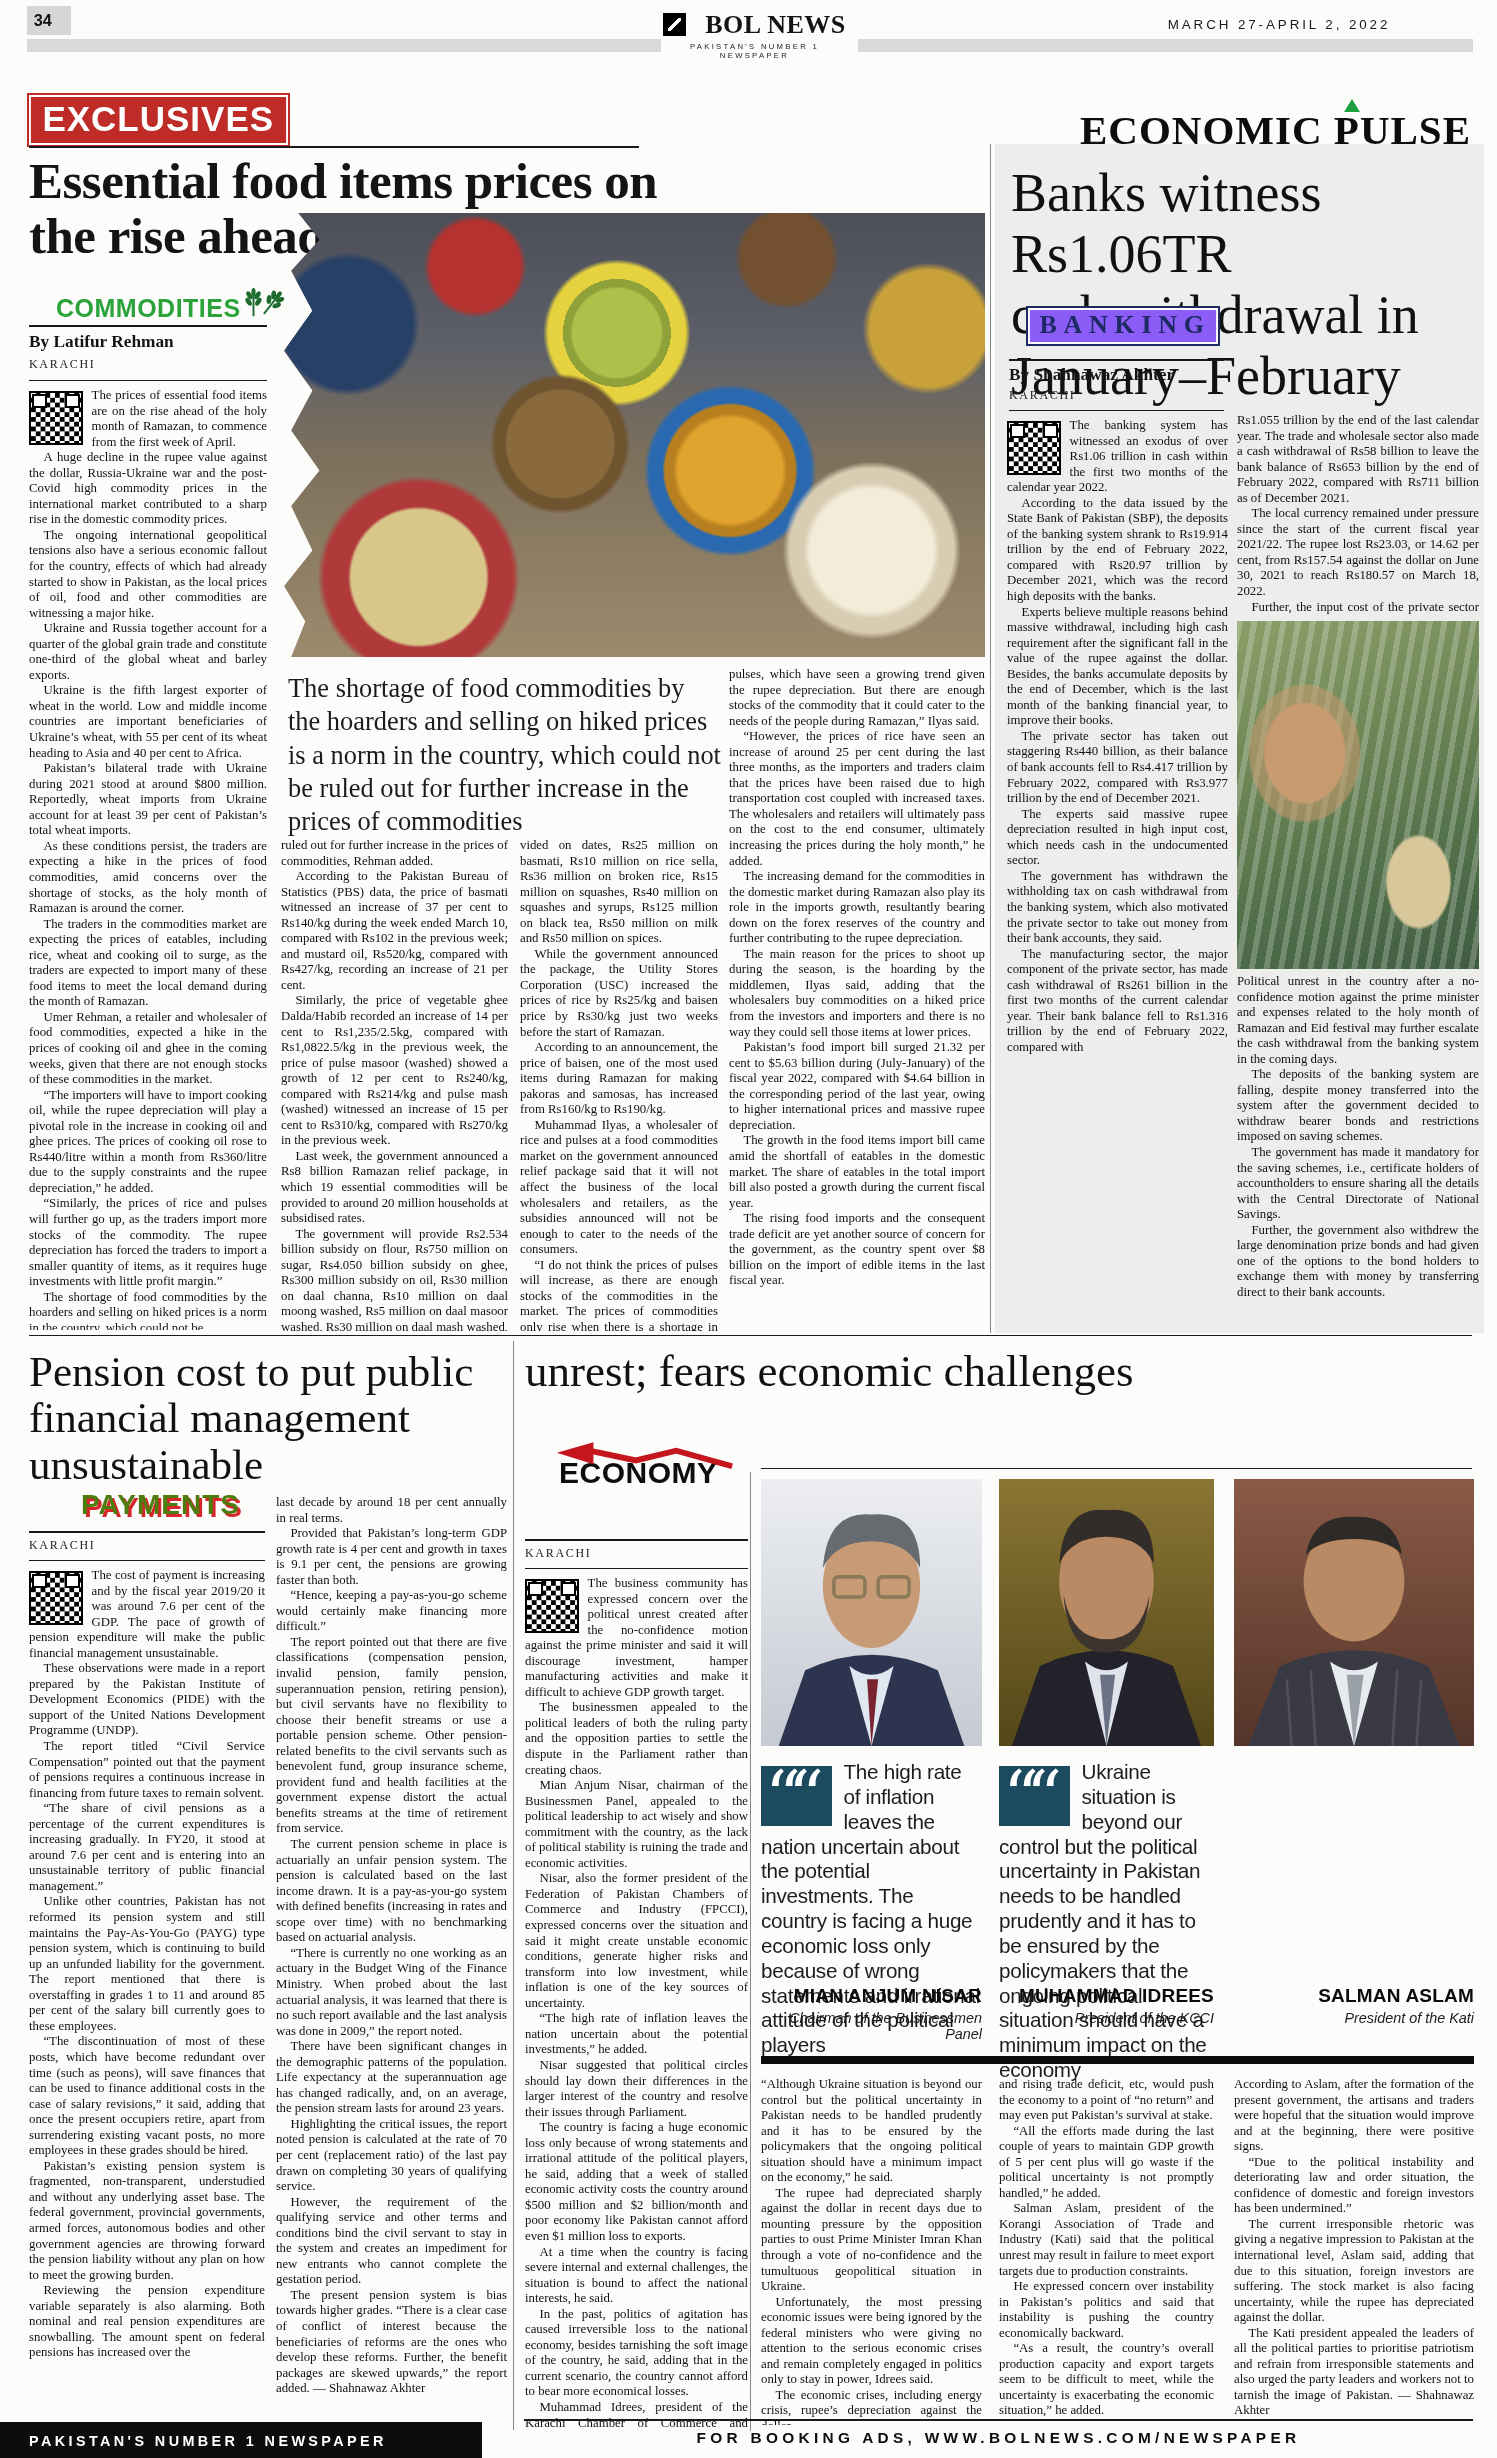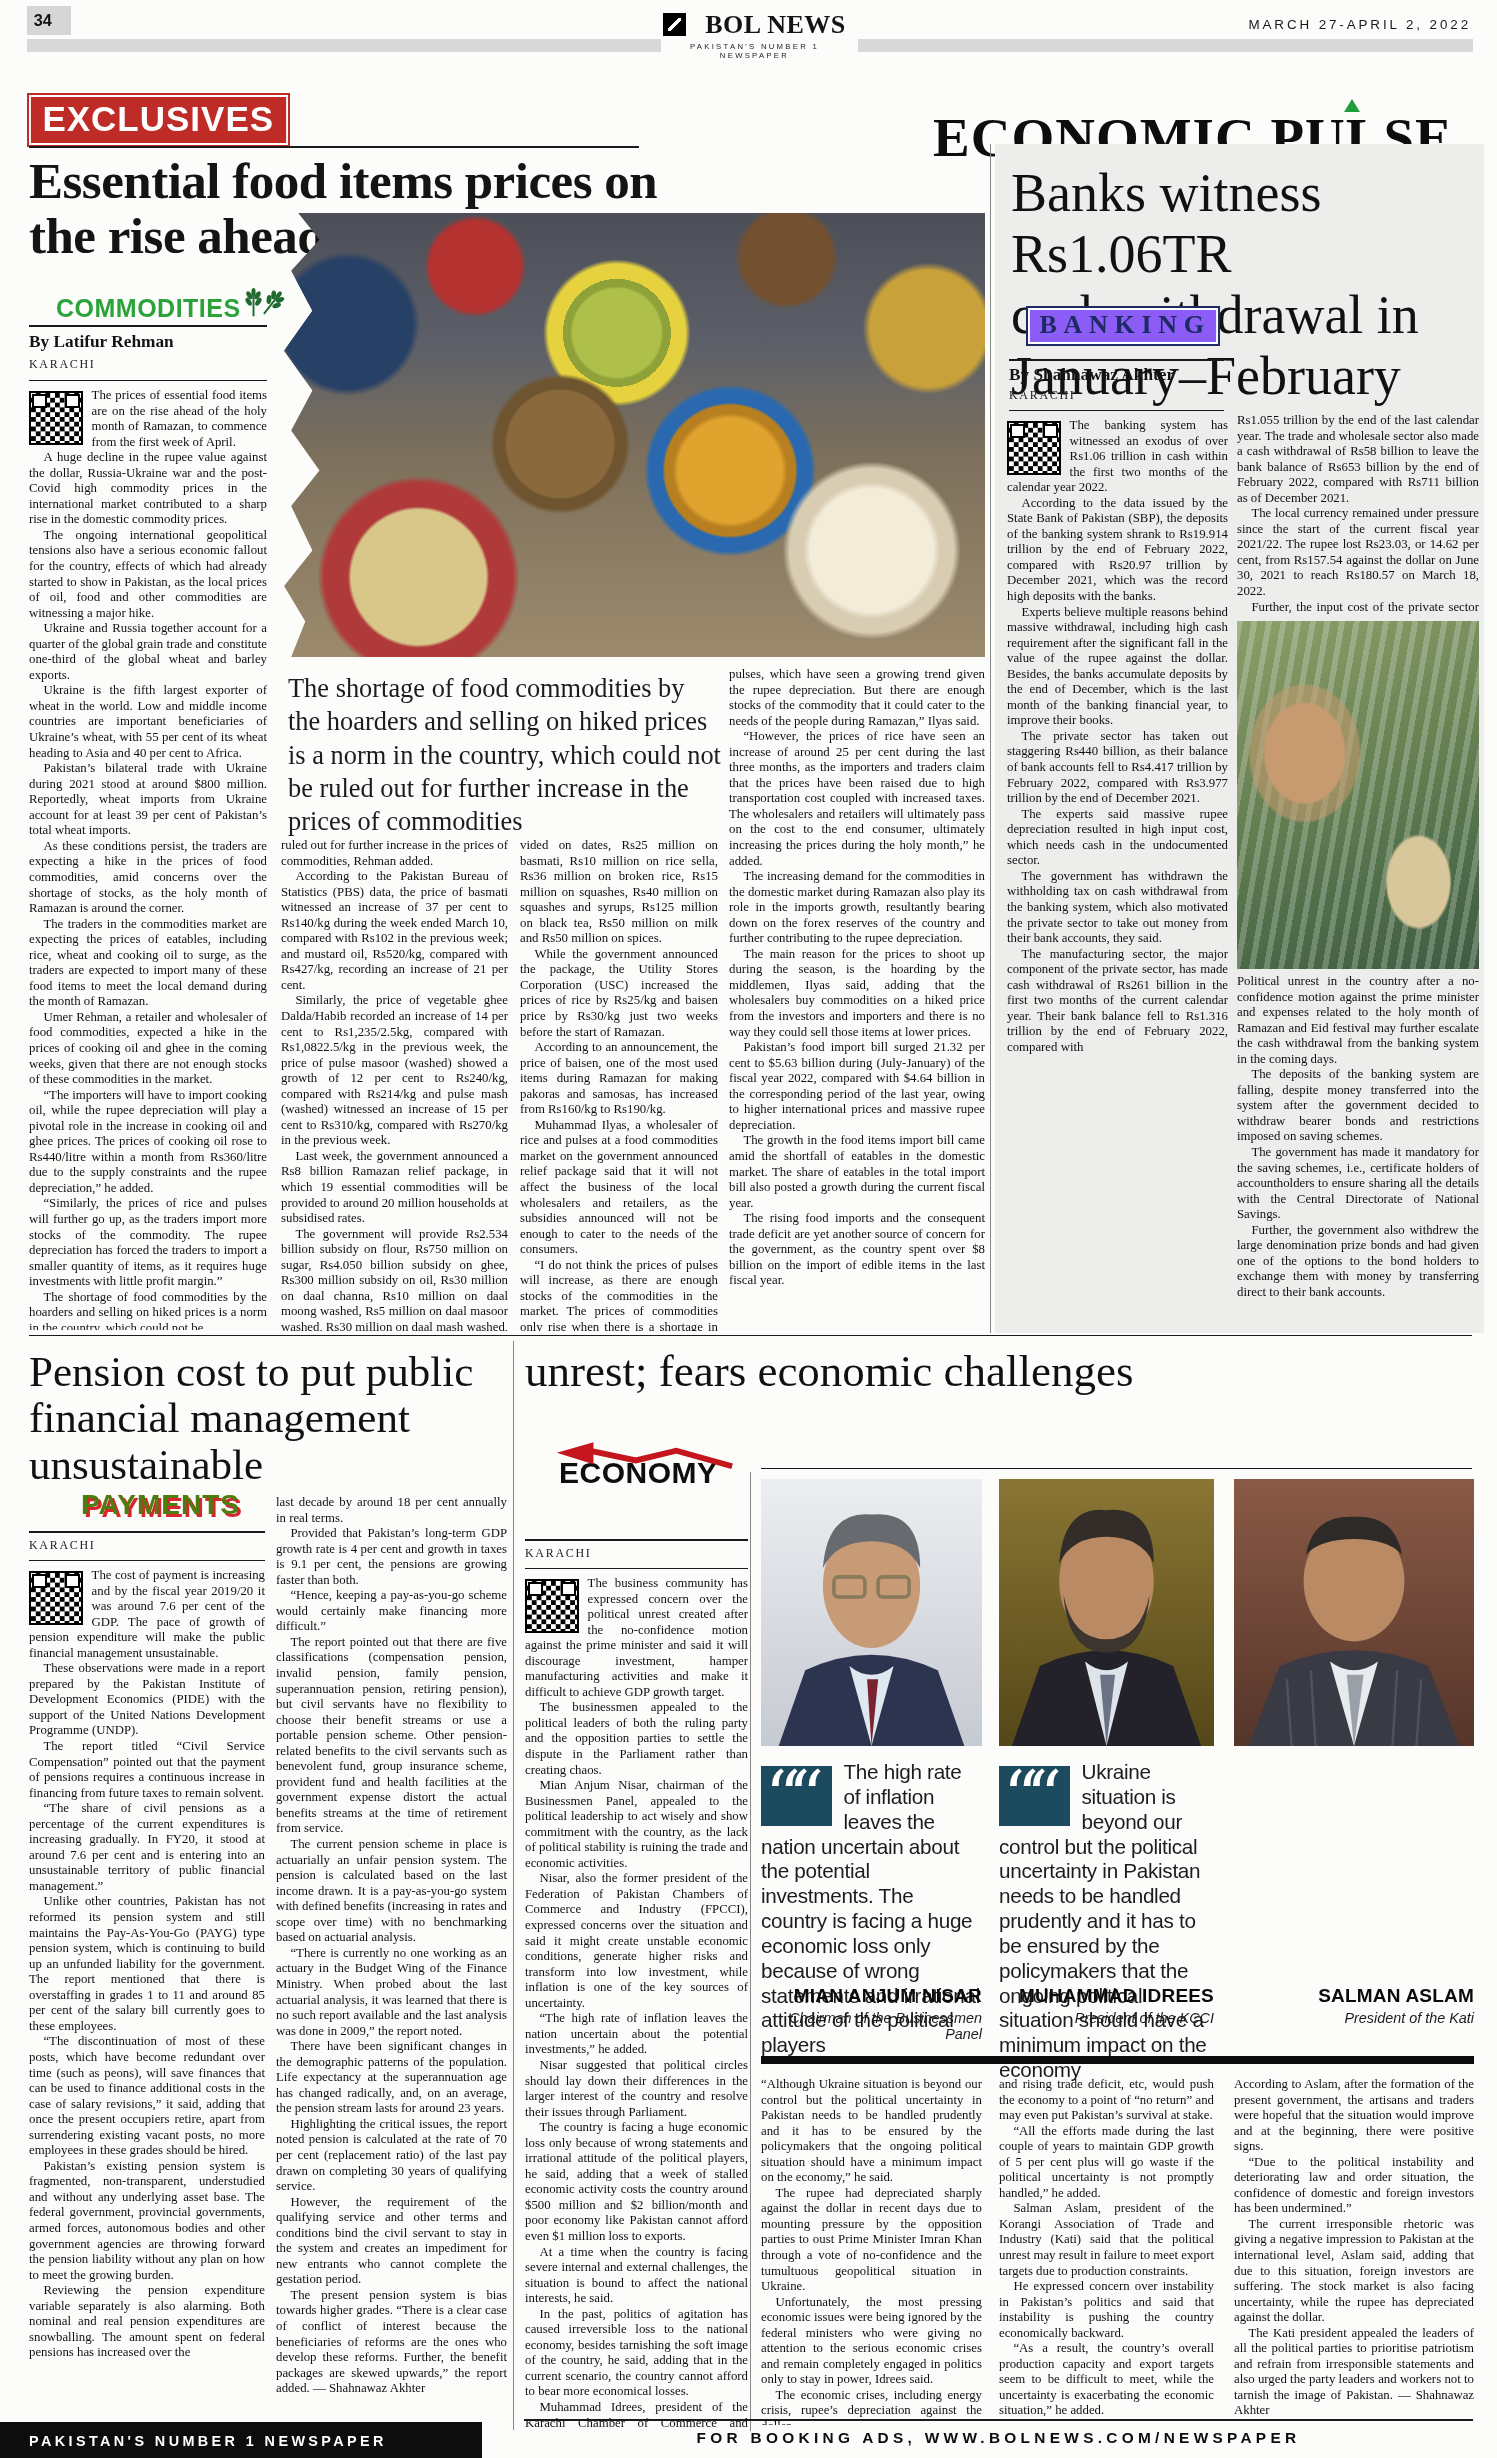--- a/index.html
+++ b/index.html
@@ -5,23 +5,23 @@
   html,body{margin:0;padding:0;background:#e8e8e8;}
   .page{position:relative;width:1498px;height:2458px;background:#fcfcfb;font-family:"Liberation Serif",serif;color:#141414;overflow:hidden;margin:0 auto;}
   
   .pagenum{position:absolute;left:27px;top:5.8px;width:44px;height:29px;background:#d6d6d6;font-family:"Liberation Sans",sans-serif;font-weight:700;font-size:16.3px;display:flex;align-items:center;padding-left:6.7px;box-sizing:border-box;}
   .hbar{position:absolute;top:39px;height:12.5px;background:#d9d9d9;}
   .masthead{position:absolute;left:663px;top:9.6px;width:183px;text-align:center;}
   .masthead .mlogo{display:inline-flex;align-items:center;gap:19px;font-weight:900;font-size:26px;letter-spacing:0.5px;font-family:"Liberation Serif",serif;}
   .mlogo .msq{display:inline-block;width:23px;height:23px;background:#000;position:relative;}
   .mlogo .msq::after{content:"";position:absolute;left:4.8px;top:4.8px;width:13.4px;height:13.4px;background:linear-gradient(135deg,transparent 42%,#fff 42% 58%,transparent 58%);}
   .masthead .mtag{font-family:"Liberation Sans",sans-serif;font-size:7.7px;letter-spacing:2.3px;margin-top:1.9px;color:#222;}
-  .hdate{position:absolute;right:27px;top:17.3px;width:384px;text-align:right;font-family:"Liberation Sans",sans-serif;font-size:13.4px;letter-spacing:2.9px;color:#1a1a1a;}
+  .hdate{position:absolute;right:27px;top:17.3px;width:384px;text-align:center;font-family:"Liberation Sans",sans-serif;font-size:13.4px;letter-spacing:2.9px;color:#1a1a1a;}
   .exclusives{position:absolute;left:27px;top:93px;background:#bf2b27;color:#fff;font-family:"Liberation Sans",sans-serif;font-weight:800;font-size:35px;letter-spacing:1px;padding:3.8px 13.4px 6.7px;border:2.9px solid #bf2b27;box-shadow:inset 0 0 0 1.9px #fff;}
-  .econpulse{position:absolute;right:27px;top:106px;width:538px;text-align:left;font-family:"Liberation Serif",serif;font-weight:700;font-size:55px;letter-spacing:1px;color:#0d0d0d;}
+  .econpulse{position:absolute;right:27px;top:106px;width:538px;text-align:right;font-family:"Liberation Serif",serif;font-weight:700;font-size:41px;letter-spacing:1px;color:#0d0d0d;}
   .econpulse .greenarrow{position:absolute;right:111px;top:-6.7px;width:0;height:0;border-left:8.6px solid transparent;border-right:8.6px solid transparent;border-bottom:13.4px solid #1f9e3c;}
   
   .rule{position:absolute;background:#1a1a1a;}
   .rule.light{background:#888;}
   
   .hl-food{position:absolute;left:29px;top:154px;width:634px;font-weight:700;font-size:51px;line-height:1.07;letter-spacing:-0.5px;}
   .hl-serif{font-family:"Liberation Serif",serif;font-weight:400;color:#111;}
   .hl-banks{position:absolute;left:1011px;top:163px;width:461px;font-size:54px;line-height:1.13;}
   .hl-pension{position:absolute;left:29px;top:1349px;width:490px;font-size:43px;line-height:1.08;}
   .hl-business{position:absolute;left:525px;top:1347px;width:951px;font-size:45px;line-height:1.1;}

